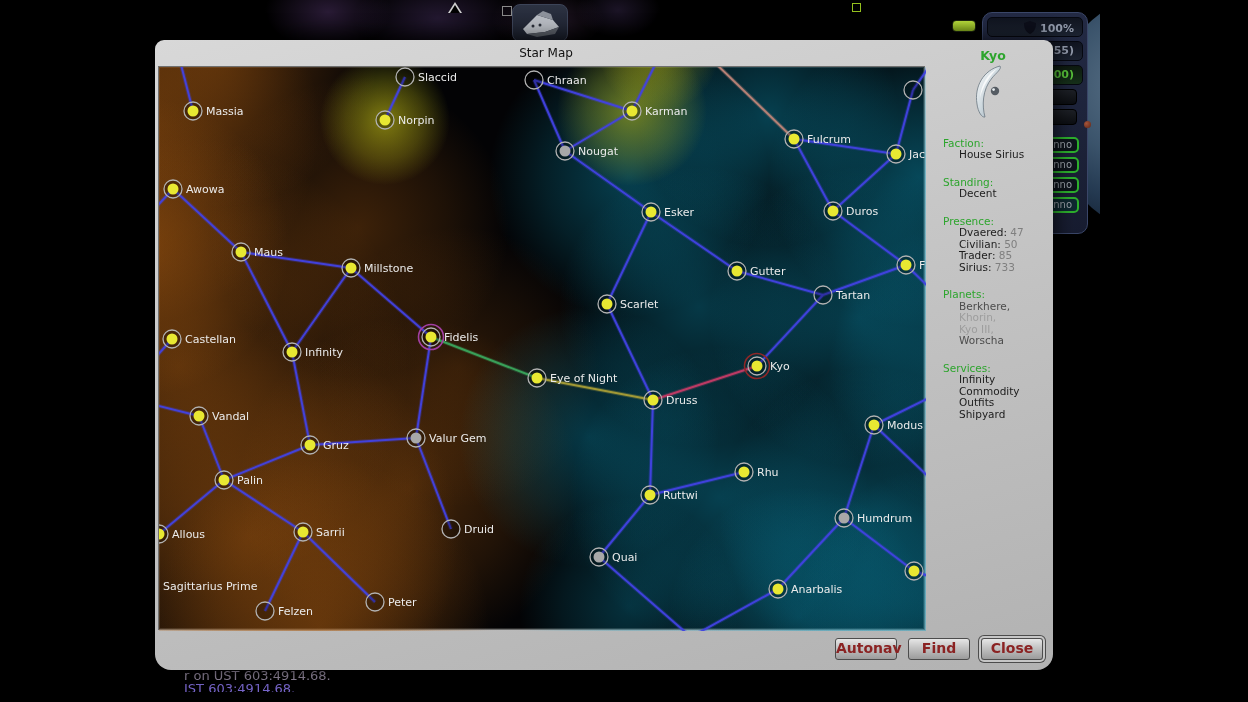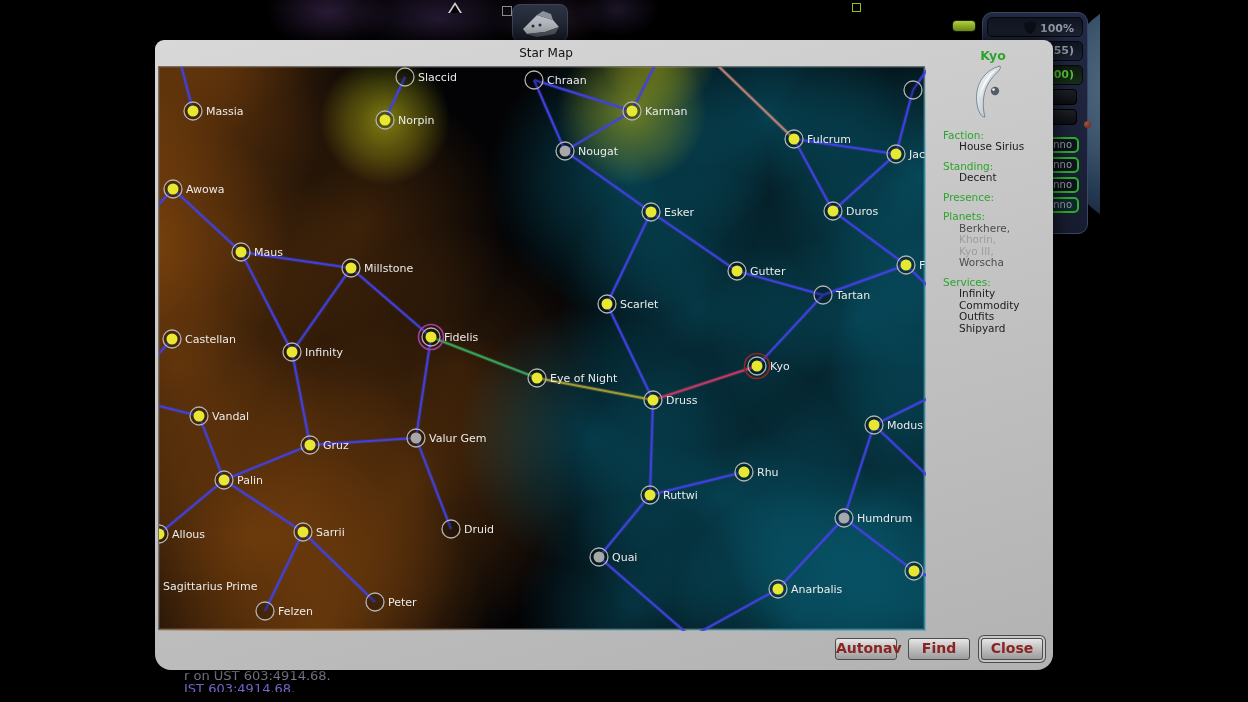--- a/index.html
+++ b/index.html
@@ -54,21 +54,21 @@
     border-radius:9px 9px 16px 16px; box-shadow:0 0 22px rgba(0,0,0,.85); }
   .dialog-title { position:absolute; left:0; top:6px; width:782px; text-align:center;
     font-size:12px; color:#111; }
   .map-frame { position:absolute; left:3px; top:26px; width:767px; height:564px;
     background:#030305; border:1px solid #6f6f6f; box-shadow:inset 0 0 0 1px #2a2a2a; }
   svg text { font-family:"DejaVu Sans","Liberation Sans",sans-serif; }
   
   .side-panel { position:absolute; left:782px; top:10px; width:112px; font-size:10.5px; line-height:11.5px; color:#1c1c1c; }
   .sys-name { text-align:center; font-weight:bold; font-size:12.5px; margin-bottom:2px; }
   .logo-wrap { text-align:center; height:58px; }
-  .sec-label { margin-top:8px; margin-left:6px; }
+  .sec-label { margin-top:16px; margin-left:6px; }
   .sec-val { margin-left:22px; }
   .num { color:#7f7f7f; }
   .planet-name { color:#4c4c4c; }
   .planet-name.dim { color:#9d9d9d; }
   
   .btn { position:absolute; top:598px; width:62px; height:22px; border-radius:3px;
     background:linear-gradient(#e6e6e6,#c2c2c2 45%,#9c9c9c); border:1px solid #4c4c4c;
     color:#8b2323; font-weight:bold; font-size:14px; text-align:center; line-height:19px; cursor:pointer; }
   .btn.focused { box-shadow:0 0 0 2px #c6c6c6, 0 0 0 3px #4c4c4c; }
 </style>
@@ -489,20 +489,26 @@
           <path d="M28 4 C18 9 11 20 10 34 C13 22 20 11 28 4 Z" fill="#ffffff" opacity="0.8"></path>
           <circle cx="25" cy="27" r="4.2" fill="#555c63"></circle>
           <circle cx="23.6" cy="25.6" r="1.4" fill="#e8edf0"></circle>
         </svg>
       </div>
       <div class="sec-label" style="color:#2da52d;">Faction:</div>
       <div class="sec-val">House Sirius</div>
       <div class="sec-label" style="color:#2da52d;">Standing:</div>
       <div class="sec-val">Decent</div>
       <div class="sec-label" style="color:#2da52d;">Presence:</div>
+      <div id="presence-list">
+          <div class="sec-val"><span>Dvaered: </span><span class="num">47</span></div>
+          <div class="sec-val"><span>Civilian: </span><span class="num">50</span></div>
+          <div class="sec-val"><span>Trader: </span><span class="num">85</span></div>
+          <div class="sec-val"><span>Sirius: </span><span class="num">733</span></div>
+        </div>
       <div class="sec-label" style="color:#2da52d;">Planets:</div>
       <div id="planets-list">
           <div class="sec-val planet-name">Berkhere,</div>
           <div class="sec-val planet-name dim">Khorin,</div>
           <div class="sec-val planet-name dim">Kyo III,</div>
           <div class="sec-val planet-name">Worscha</div>
         </div>
       <div class="sec-label" style="color:#2da52d;">Services:</div>
       <div id="services-list">
           <div class="sec-val">Infinity</div>

